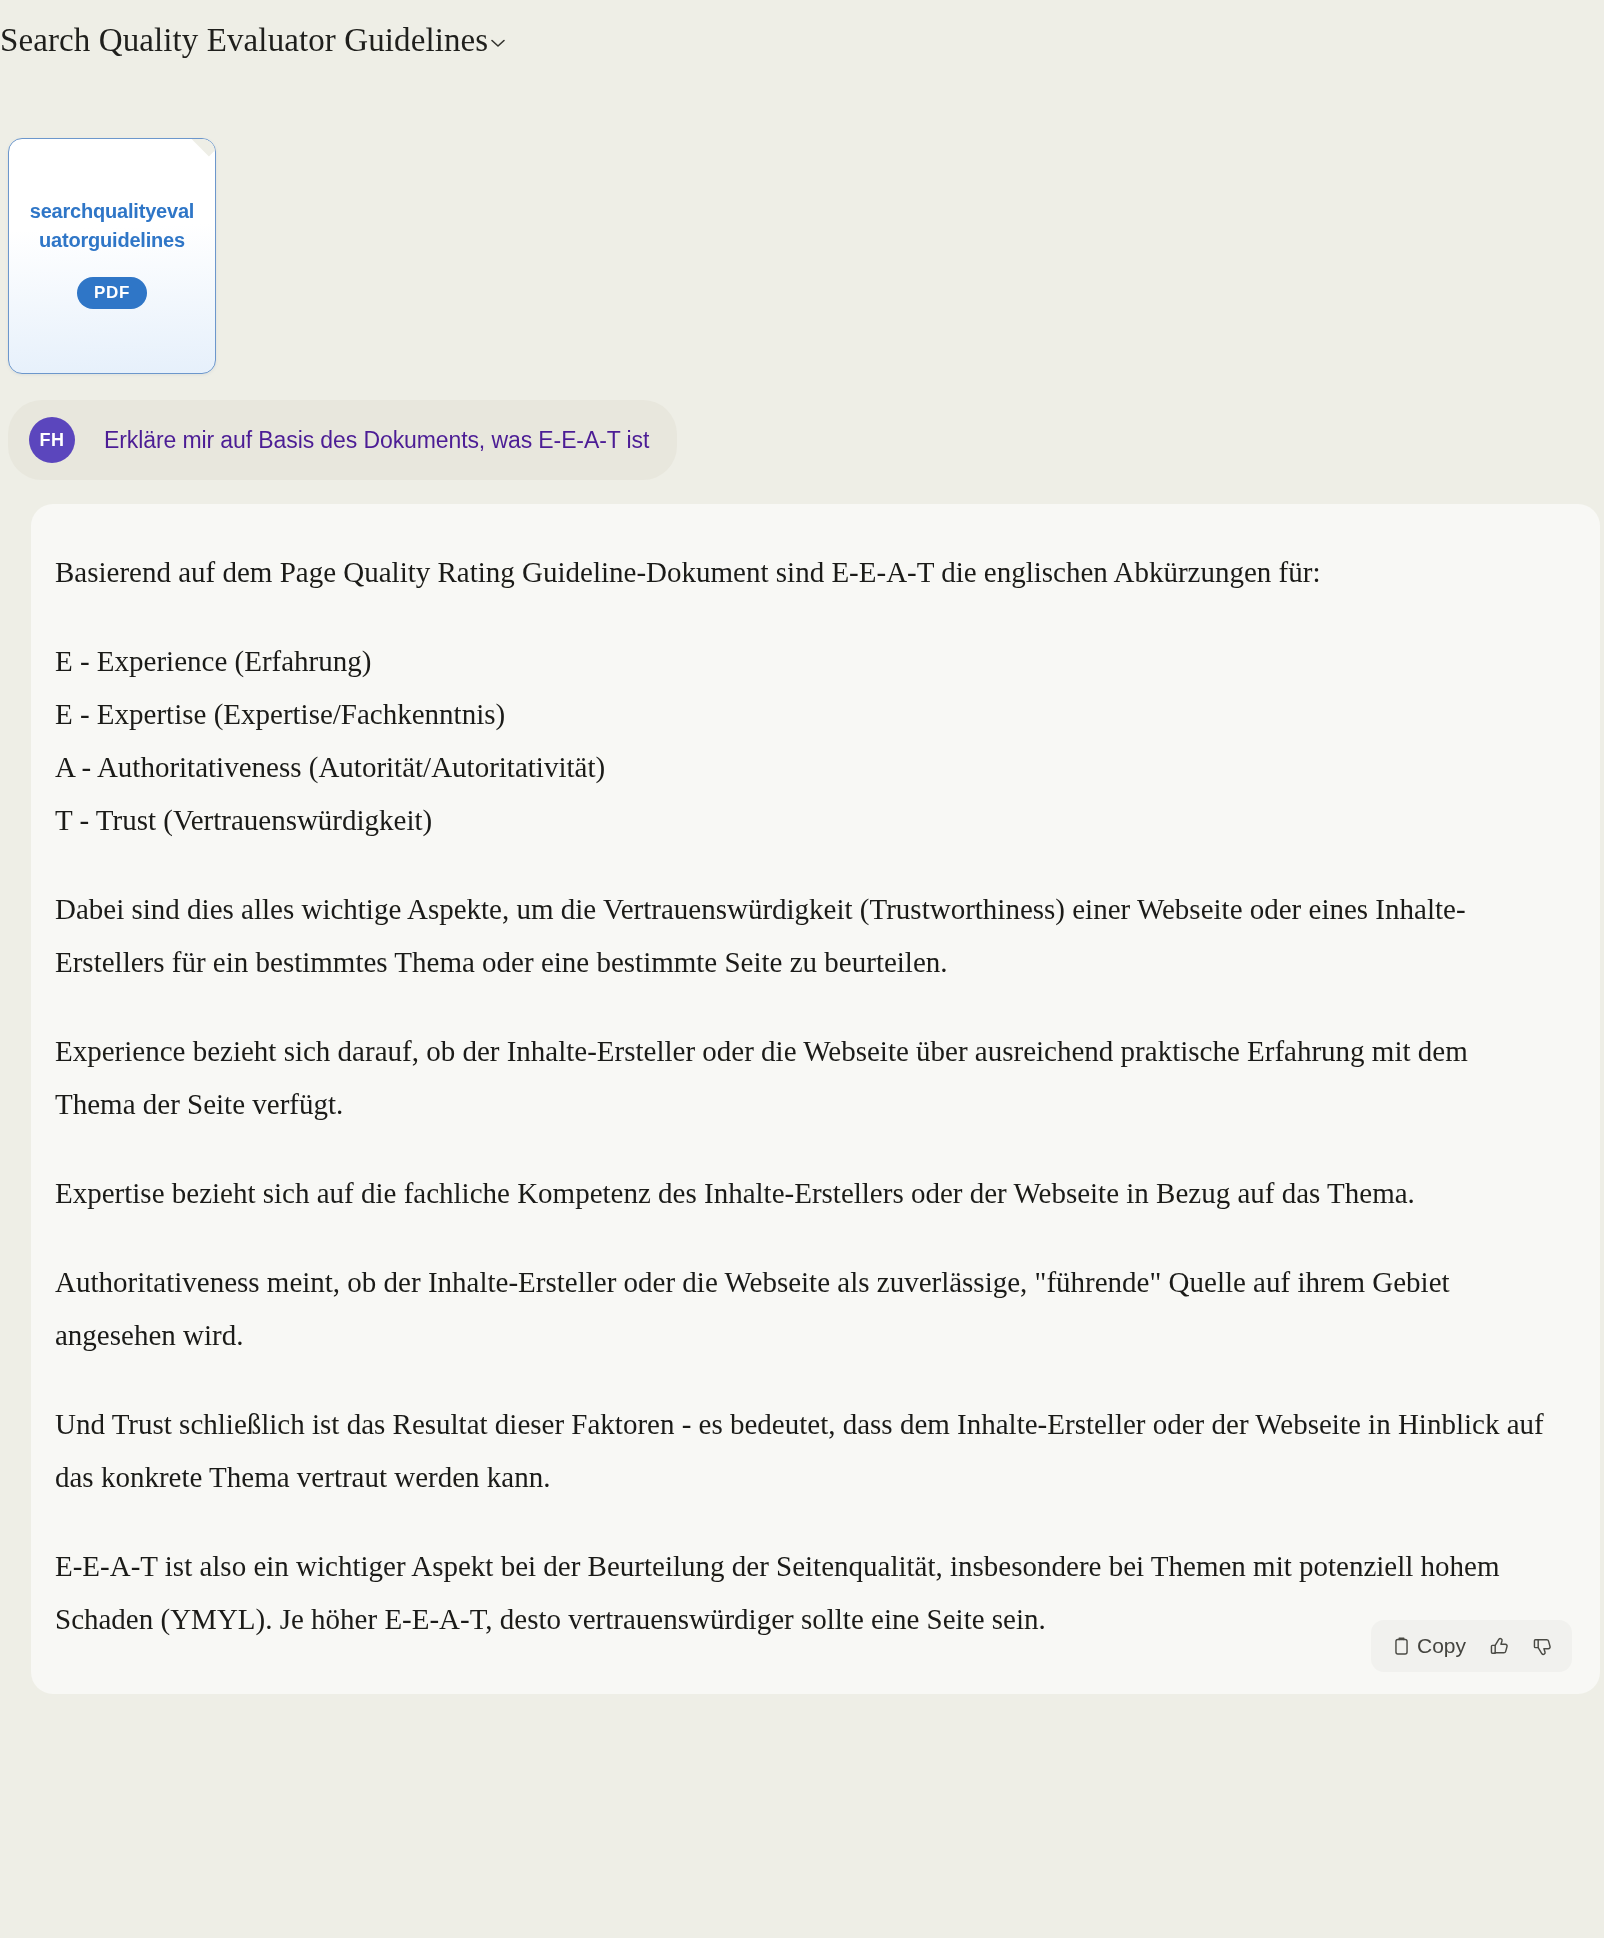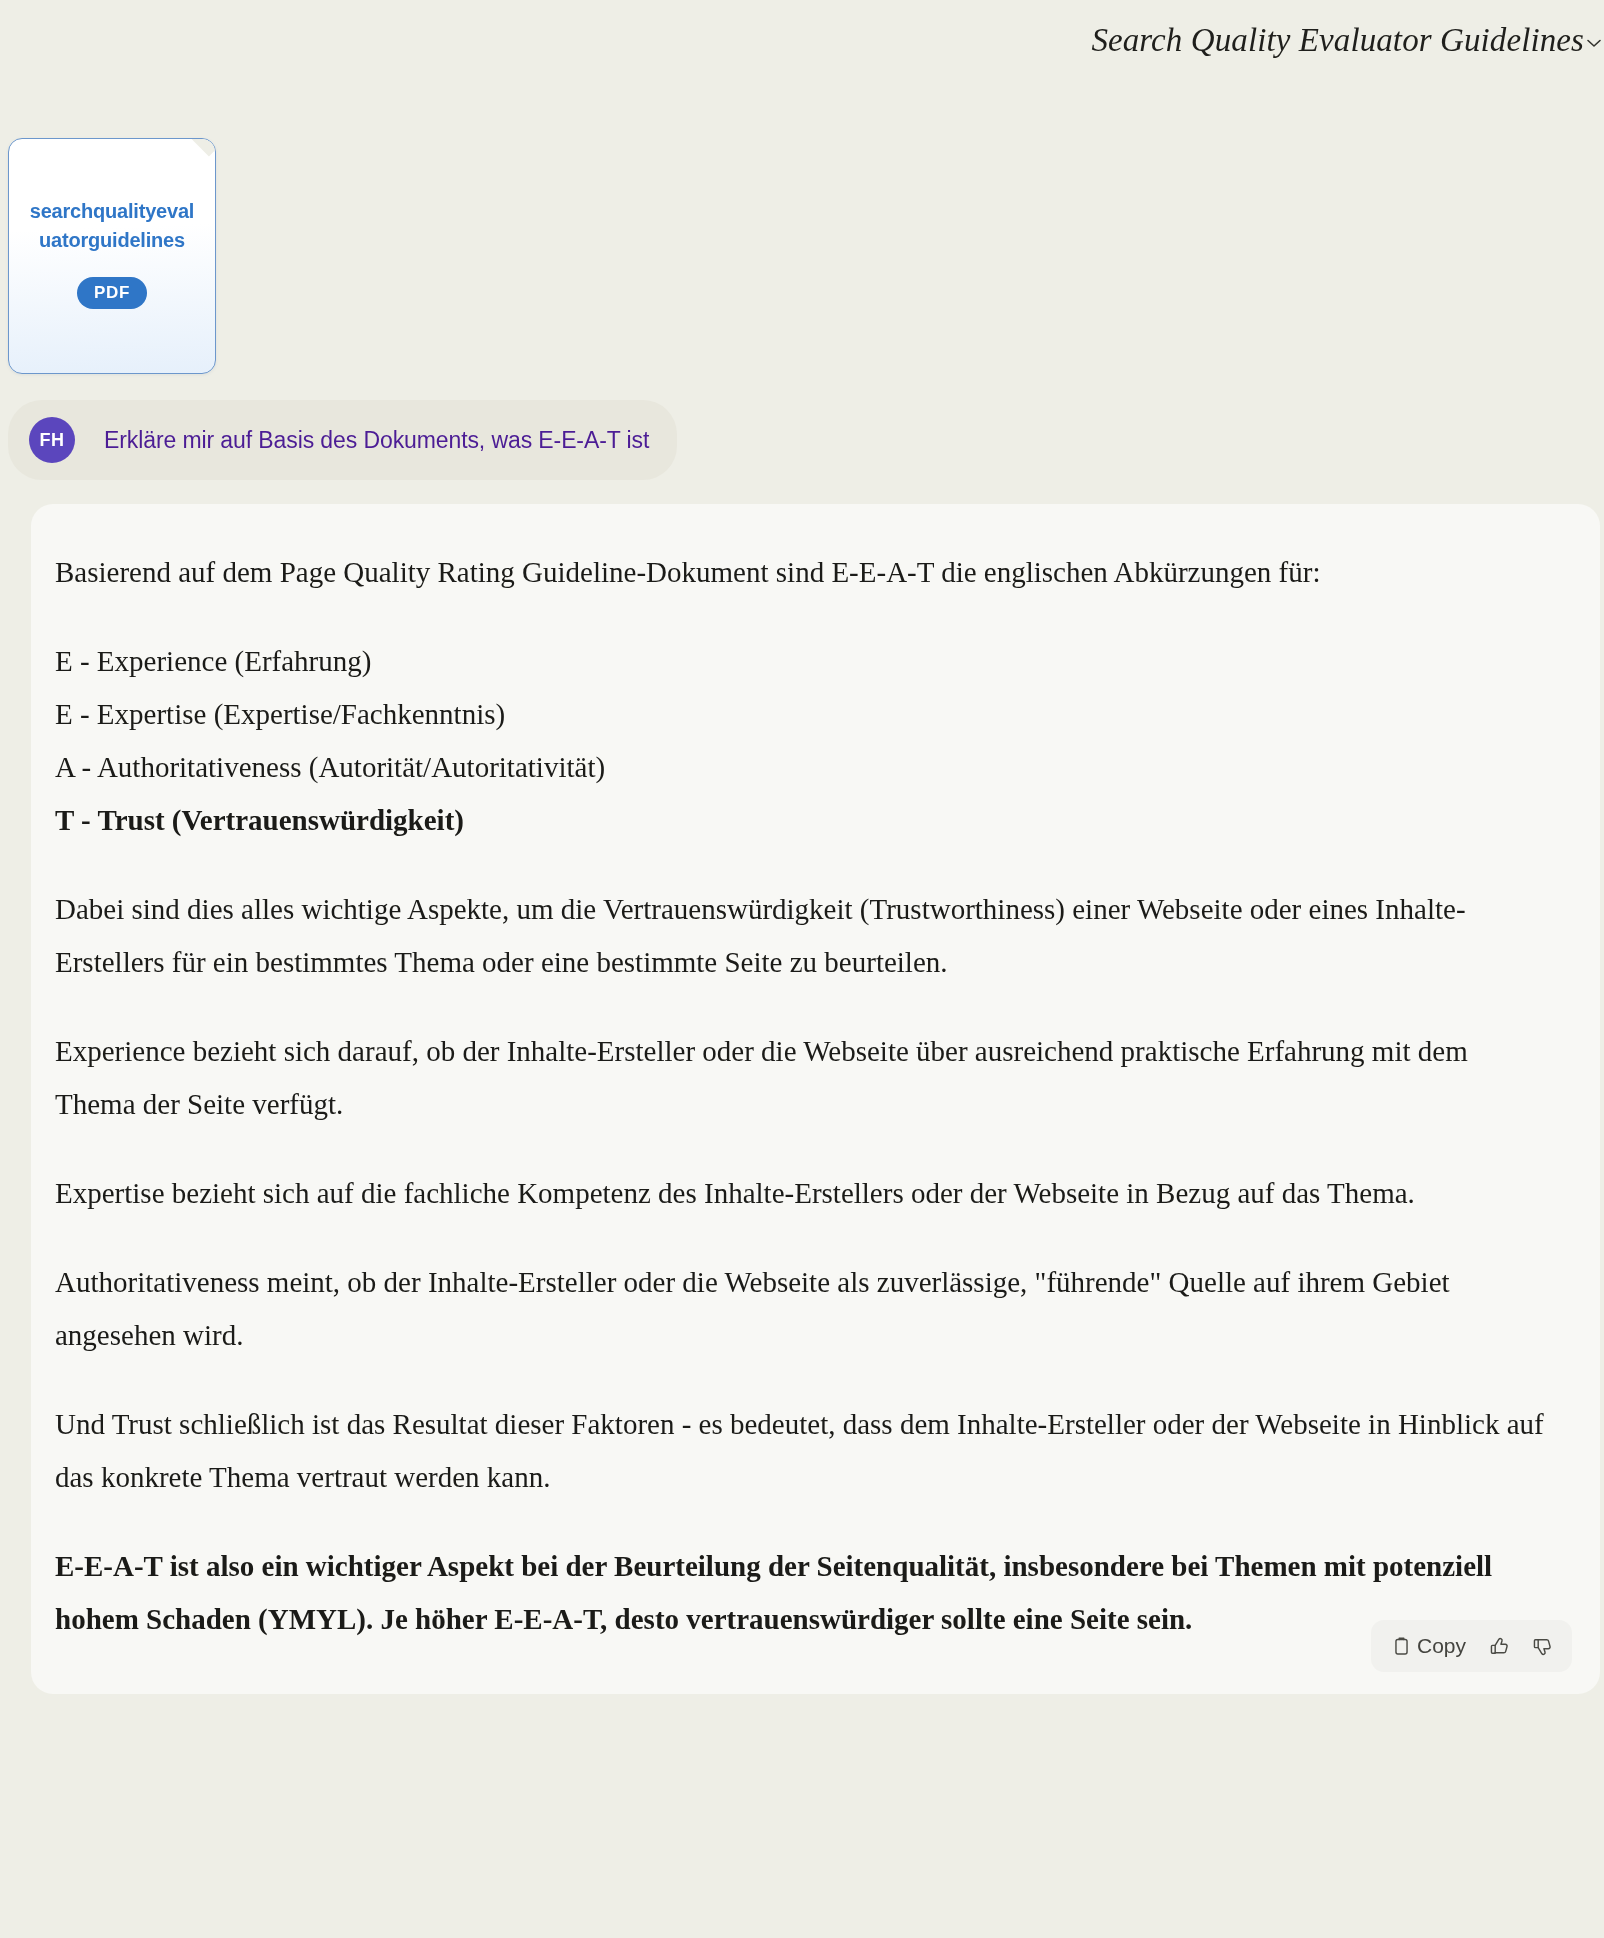--- a/index.html
+++ b/index.html
@@ -13,24 +13,23 @@
     font-family: "Liberation Sans", sans-serif;
     overflow: hidden;
     position: relative;
   }
 
   
   .header {
     height: 80px;
     display: flex;
     align-items: center;
-    justify-content: flex-end;
+    justify-content: flex-start;
     gap: 0;
     user-select: none;
-    font-style: italic;
   }
   .header-title {
     font-family: "Liberation Serif", serif;
     font-size: 33px;
     color: #1f1f1c;
     letter-spacing: 0.1px;
   }
   .chevron-down {
     width: 20px;
     height: 20px;
@@ -151,21 +150,21 @@
   }
   .assistant-body {
     font-family: "Liberation Serif", serif;
     font-size: 29px;
     line-height: 53px;
     color: #1b1b18;
   }
   .assistant-body p {
     margin: 0 0 36px 0;
   }
-  .assistant-body p:last-of-type { margin-bottom: 0; font-weight: bold; }
+  .assistant-body p:last-of-type { margin-bottom: 0; }
   .eeat-list {
     margin: 0 0 36px 0;
   }
   .eeat-list .eeat-line {
     margin: 0;
   }
 
   
   .action-bar {
     position: absolute;

